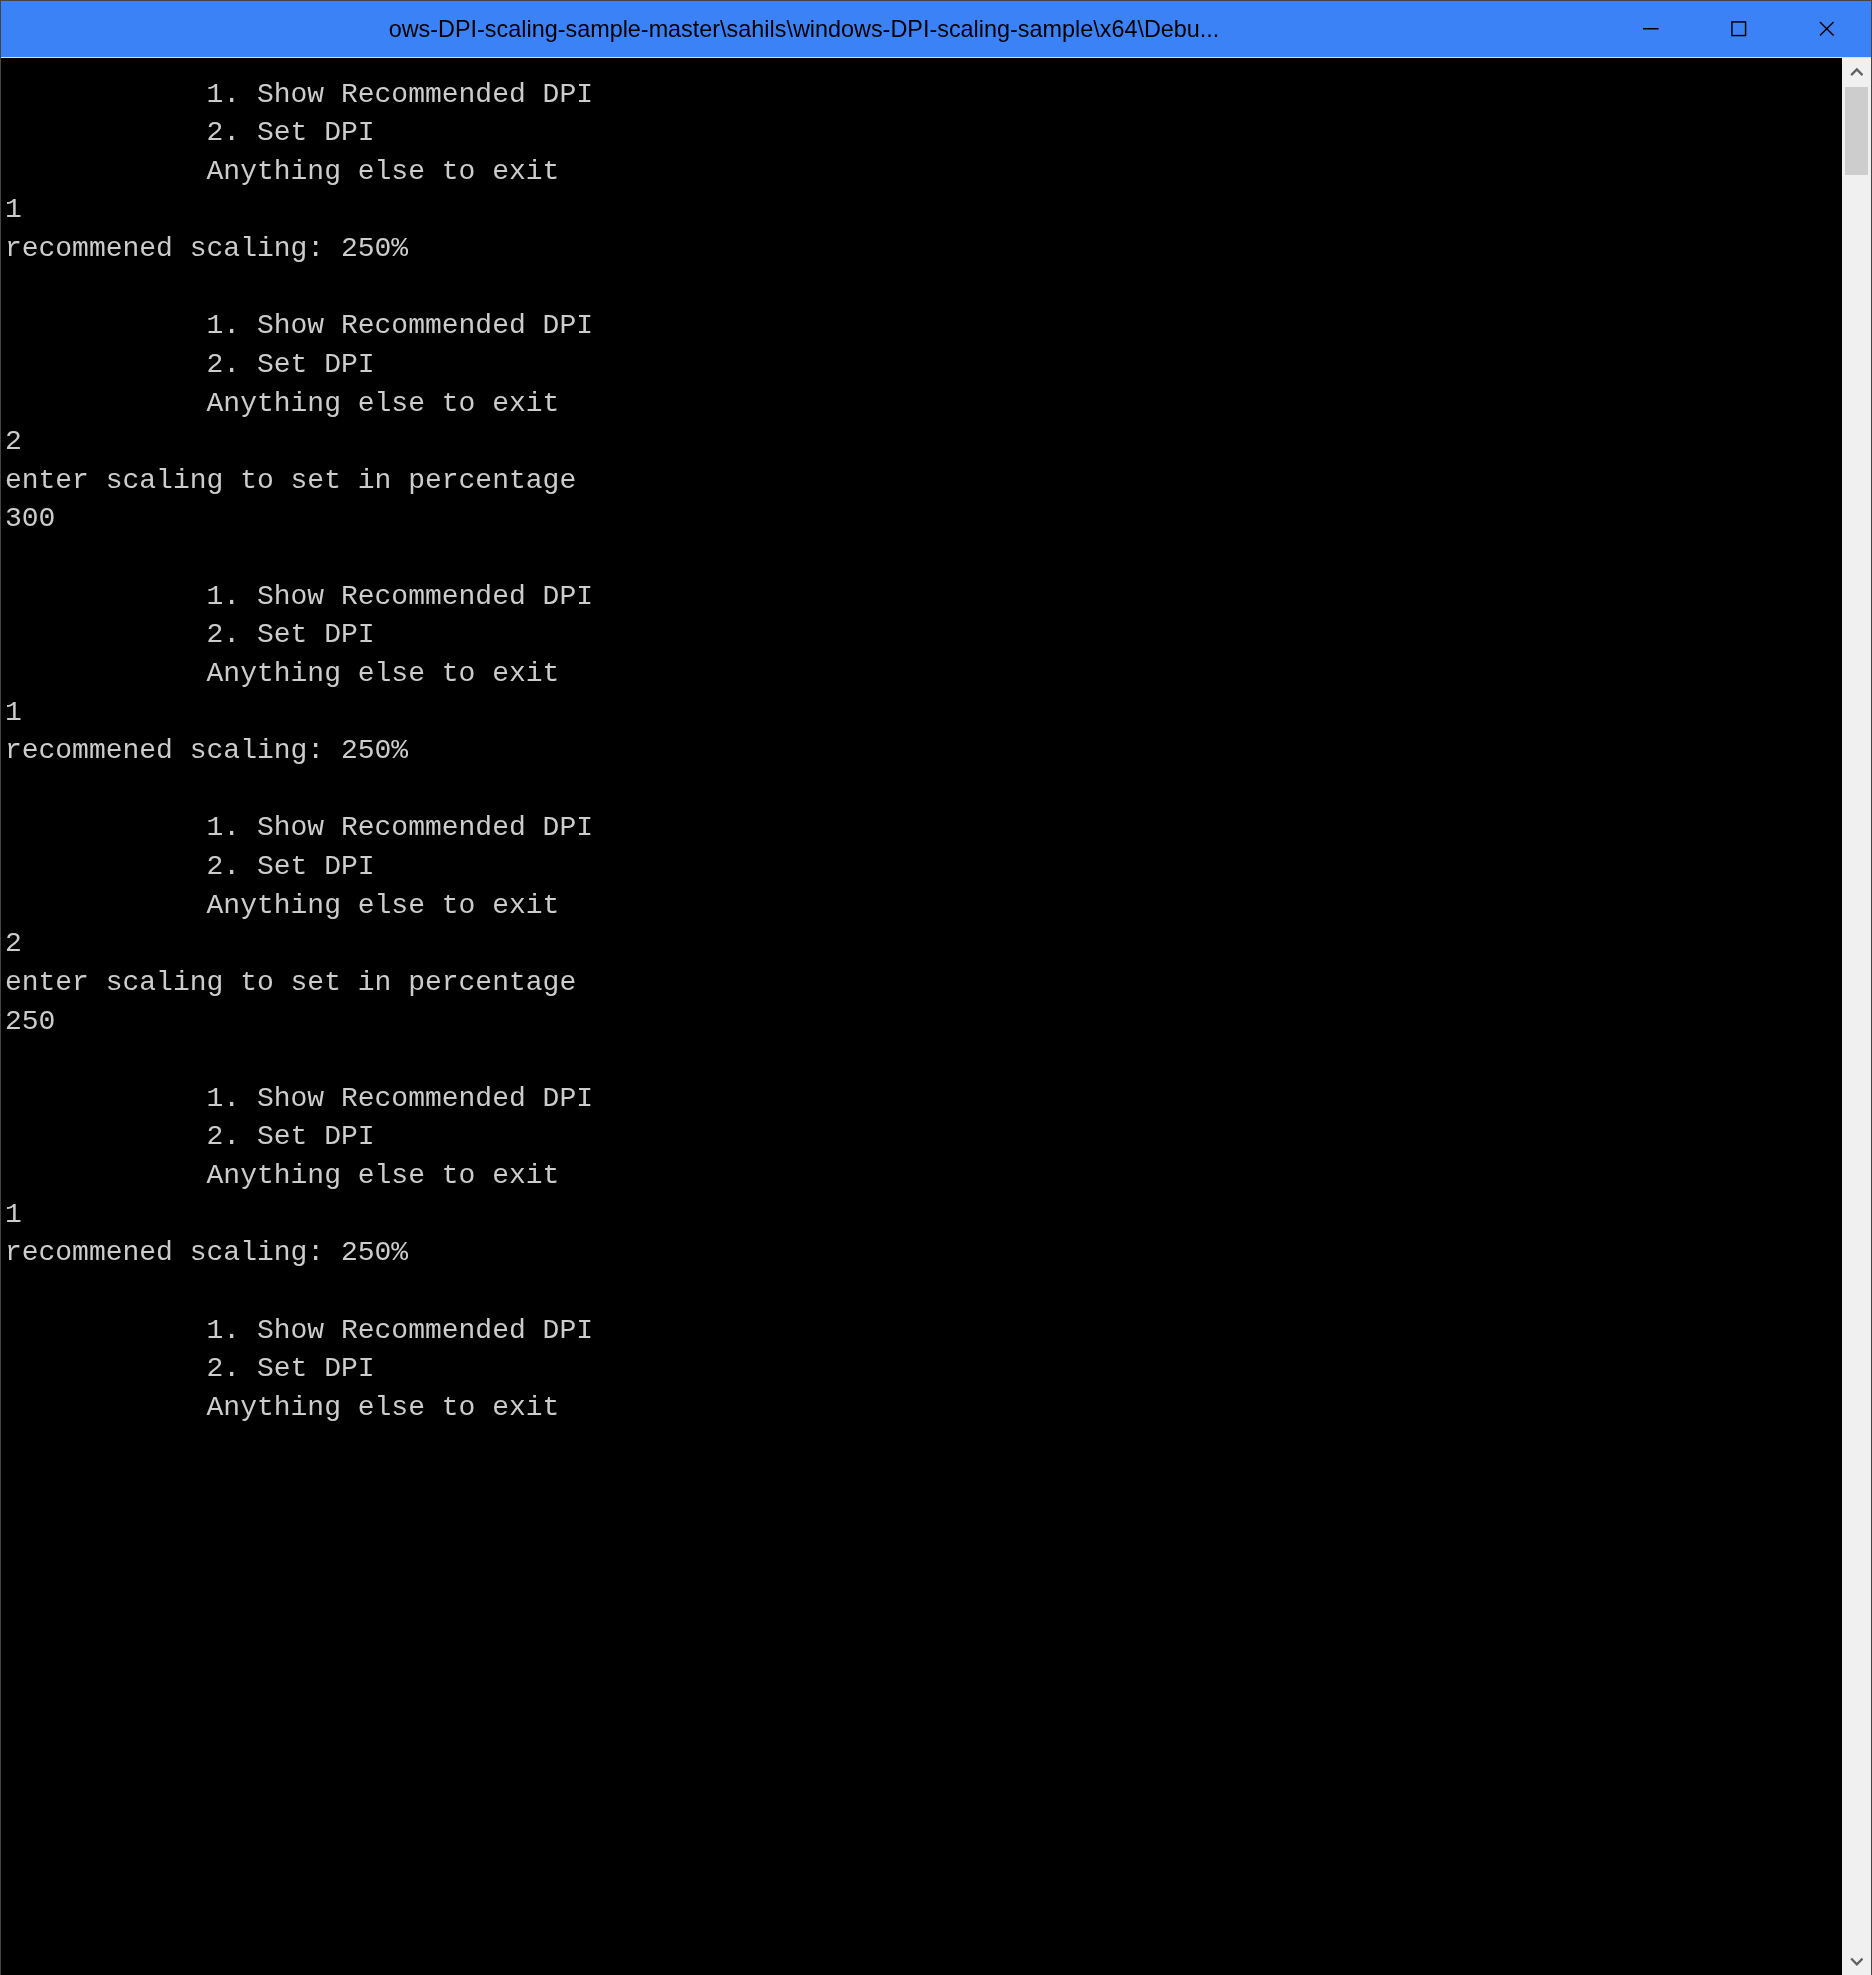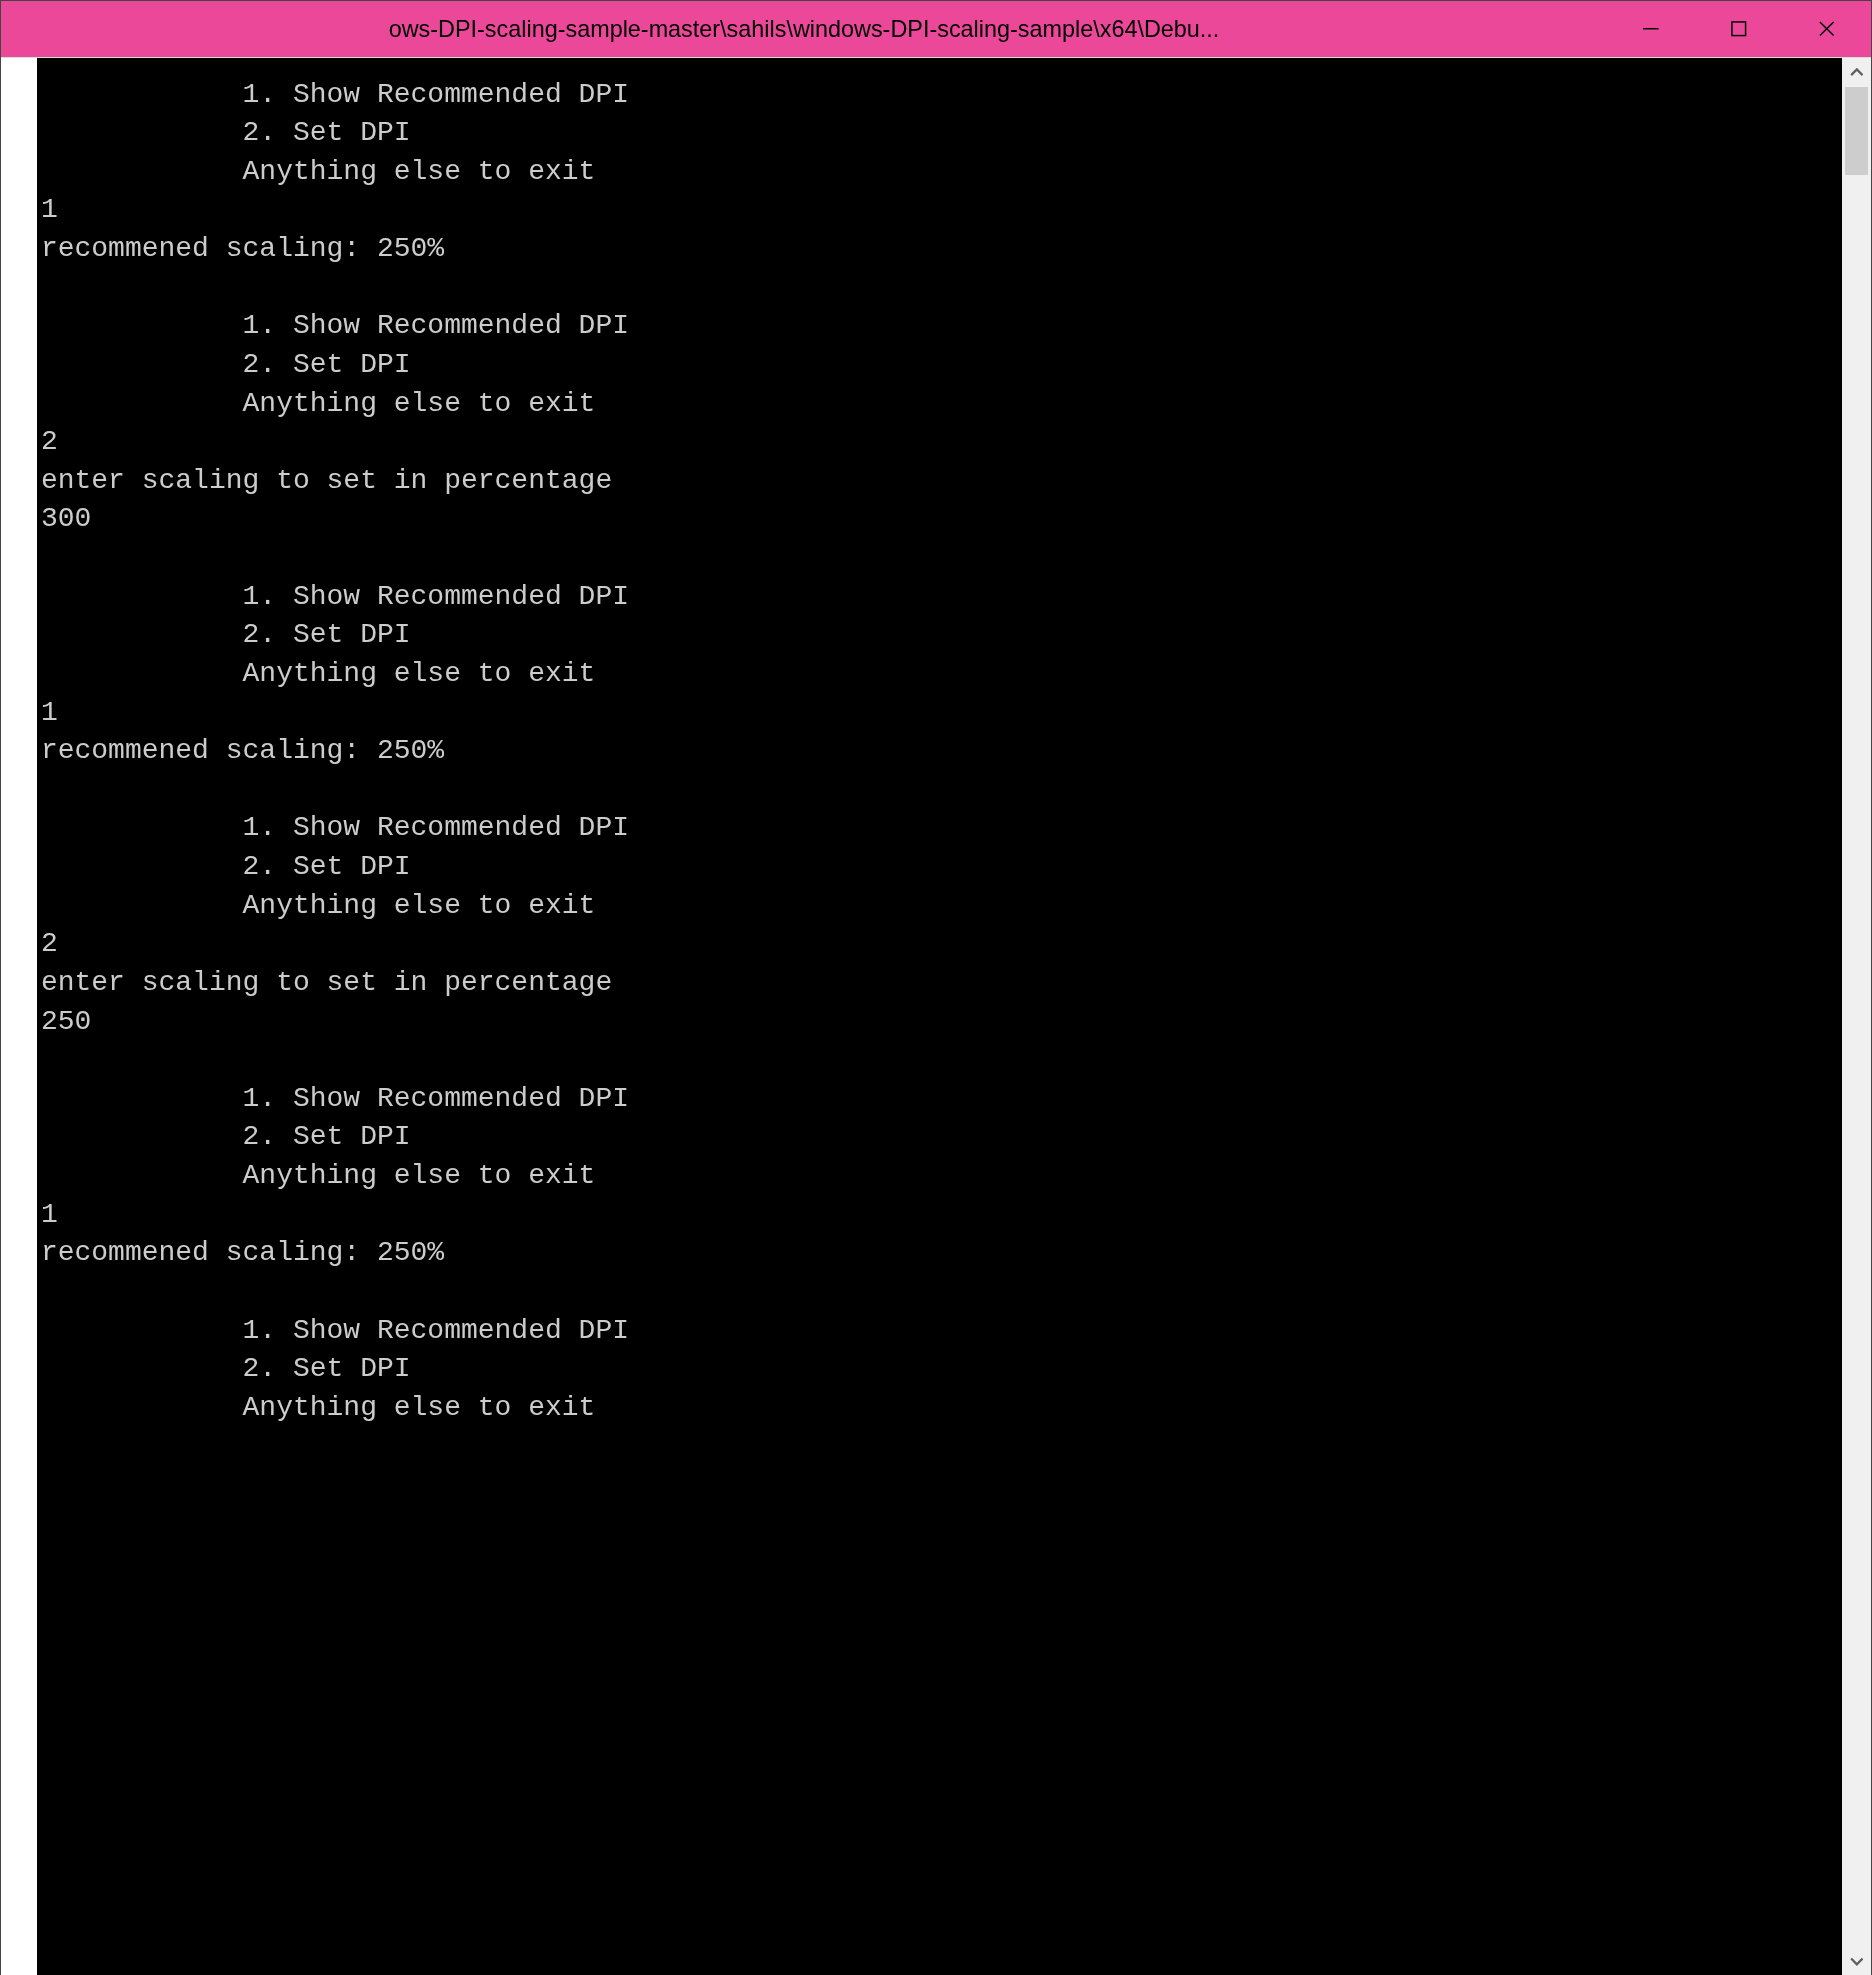--- a/index.html
+++ b/index.html
@@ -17,21 +17,21 @@
     .window {
       width: 100%;
       height: 100%;
       background: #ffffff;
       border: 1px solid #444;
       display: flex;
       flex-direction: column;
     }
     .titlebar {
       height: 57px;
-      background: #ec4899;
+      background: #3b82f6;
       display: flex;
       align-items: center;
       justify-content: space-between;
       border-bottom: 1px solid #ddd;
       flex-shrink: 0;
     }
     .titlebar-title {
       flex: 1;
       text-align: center;
       font-size: 23.4px;
@@ -59,21 +59,20 @@
     }
     .titlebar-btn svg {
       width: 19.5px;
       height: 19.5px;
     }
     .content-area {
       flex: 1;
       display: flex;
       background: #000000;
       overflow: hidden;
-      margin-left: 36px;
     }
     .console {
       flex: 1;
       background: #000000;
       color: #cccccc;
       font-family: Consolas, "Courier New", monospace;
       font-size: 28px;
       line-height: 1.38;
       padding: 17.6px 0 0 3.9px;
       white-space: pre;

